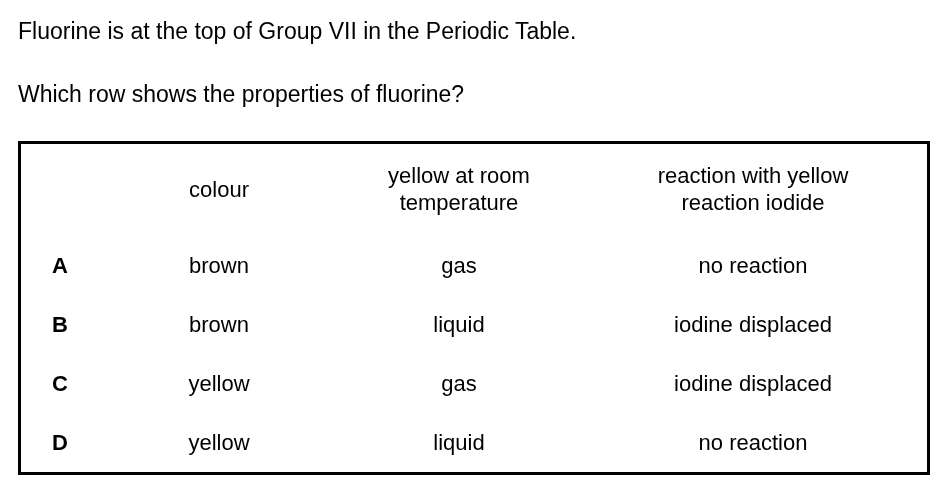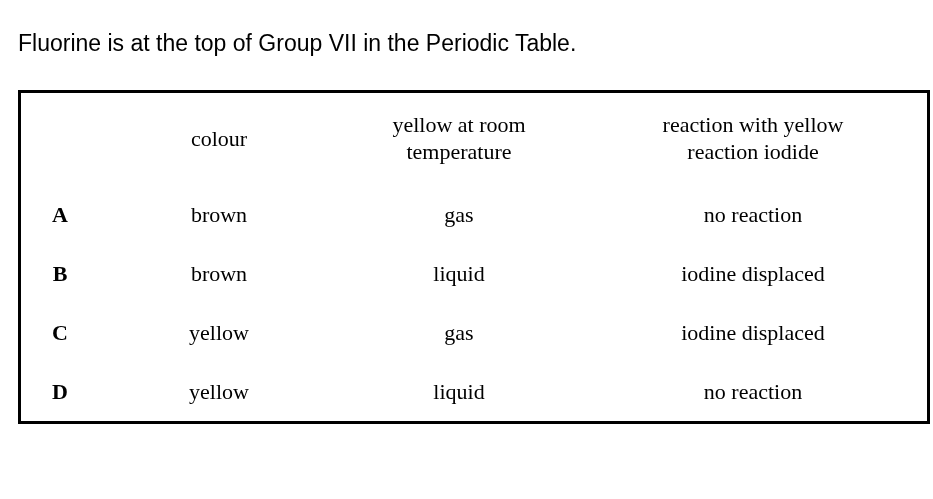--- a/index.html
+++ b/index.html
@@ -12,21 +12,21 @@
     height: 499px;
     font-family: "Liberation Sans", sans-serif;
     color: #000000;
     overflow: hidden;
   }
   .page {
     position: relative;
     width: 933px;
     height: 499px;
     box-sizing: border-box;
-    padding: 26px 10px 0 10px;
+    padding: 14px 10px 0 10px;
   }
   .stem {
     font-size: 23px;
     line-height: 1.35;
     margin: 0 0 0 8px;
     white-space: nowrap;
   }
   .stem.first { margin-top: 2px; }
   .stem.second { margin-top: 32px; }
 
@@ -40,21 +40,20 @@
     width: 912px;
     table-layout: fixed;
   }
   table.qtable td, table.qtable th {
     border: 0;
     padding: 0;
   }
   
   table.qtable {
     border: 3px solid #000000;
-    font-family: Liberation Serif, serif;
   }
   
   .col-letter { width: 78px; }
   .col-colour { width: 240px; }
   .col-state  { width: 240px; }
   .col-react  { width: 348px; }
 
   .hdr td {
     border-bottom: 3px solid #000000;
     text-align: center;
@@ -79,20 +78,21 @@
     font-size: 22px;
   }
   .hdr .empty-cell { }
 </style>
 </head>
 <body>
 
 <div class="page">
 
   <p class="stem first">Fluorine is at the top of Group VII in the Periodic Table.</p>
+  <p class="stem second">Which row shows the properties of fluorine?</p>
 
   <div class="table-wrap">
     <table class="qtable">
       <tbody>
         <tr class="hdr">
           <td class="col-letter vsep empty-cell"></td>
           <td class="col-colour vsep">colour</td>
           <td class="col-state vsep">
             <span>yellow at room</span><br>
             <span>temperature</span>

